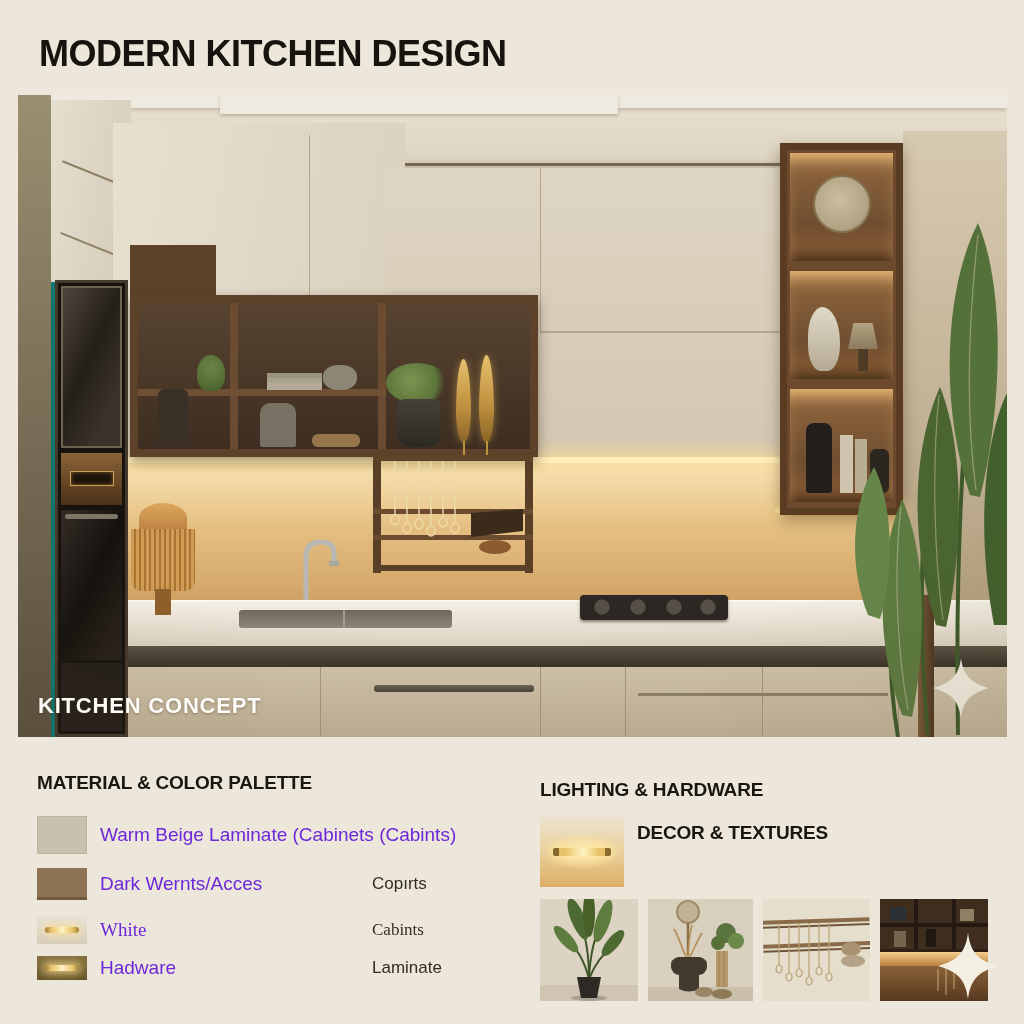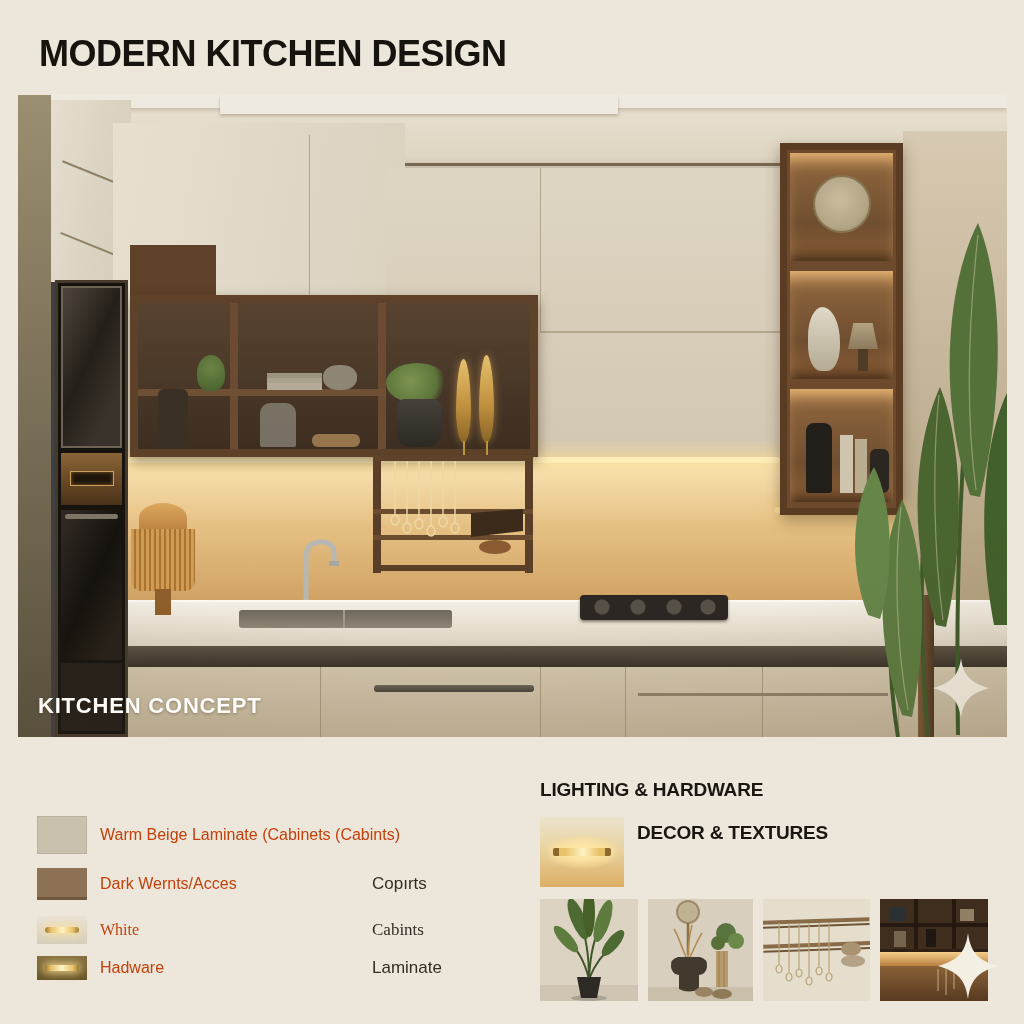--- a/index.html
+++ b/index.html
@@ -7,21 +7,21 @@
   body { font-family:"Liberation Sans", sans-serif; background:#ece7da; position:relative; overflow:hidden; }
   #stage { position:absolute; inset:0; width:1024px; height:1024px; background:#ece7da; }
   .abs { position:absolute; }
 
   
   .page-title { position:absolute; left:39px; top:33px; font-size:36px; font-weight:800;
     letter-spacing:-0.5px; color:#17130e; }
 
   
   .photo { position:absolute; left:18px; top:95px; width:989px; height:642px; overflow:hidden;
-    background:#404040; }
+    background:#0f766e; }
 
   
   .ceiling { left:0; top:0; width:989px; height:160px;
     background:linear-gradient(180deg,#eae3d4 0%,#d9cfba 55%,#cec2aa 100%); }
   .topband { left:0; top:0; width:989px; height:13px; background:#efeadf;
     box-shadow:0 2px 4px rgba(125,110,82,.35); }
   .topnotch { left:202px; top:0; width:398px; height:19px; background:#efeadf;
     box-shadow:0 2px 3px rgba(125,110,82,.4); }
   .recess-line { left:185px; top:68px; width:577px; height:3px; background:#77694f;
     box-shadow:0 3px 7px rgba(100,85,60,.5); }
@@ -164,21 +164,21 @@
   .swrow { position:absolute; left:37px; display:flex; align-items:center; }
   .r1{top:816px;height:38px;} .r2{top:868px;height:32px;} .r3{top:916px;height:28px;font-family:Liberation Serif, serif;} .r4{top:956px;height:24px;}
   .swatch { width:50px; flex:0 0 50px; height:100%; margin-right:13px; position:relative; }
   .sw-beige { background:#c9c0ae; box-shadow:inset 0 0 0 1px #bdb29d; }
   .sw-walnut { background:#8d7256; border-bottom:3px solid #6e583f; }
   .sw-white { background:linear-gradient(180deg,#e9e3d6,#d6ceba); }
   .sw-brass-dk { background:linear-gradient(180deg,#84703f,#665527); }
   .handle { position:absolute; left:8px; top:50%; margin-top:-3px; width:34px; height:6px; border-radius:3px;
     background:linear-gradient(90deg,#9c7a33 0%,#e8c268 18%,#fff3c4 50%,#e8c268 82%,#9c7a33 100%);
     box-shadow:0 0 8px 2px rgba(255,225,150,.85); }
-  .row-label { font-size:16px; color:#c2410c; white-space:nowrap; }
+  .row-label { font-size:19px; color:#6d28d9; white-space:nowrap; }
   .row-note { position:absolute; left:335px; font-size:17px; color:#332d25; white-space:nowrap; }
 
   .light-tile { position:absolute; left:540px; top:817px; width:84px; height:70px; overflow:hidden;
     background:linear-gradient(180deg,#ece3cd 0%,#e9d3a2 45%,#dcae64 100%); }
   .light-tile::before { content:""; position:absolute; left:10px; top:18px; width:64px; height:34px;
     background:radial-gradient(ellipse at center, rgba(255,240,190,.95) 0%, rgba(255,225,150,.35) 60%, rgba(255,225,150,0) 75%); }
   .sconce { position:absolute; left:13px; top:31px; width:58px; height:8px; border-radius:2px;
     background:linear-gradient(90deg,#8a6a2c 0 6px,#e8c268 6px 12px,#fff3c4 30px,#e8c268 46px 52px,#8a6a2c 52px);
     box-shadow:0 0 10px 3px rgba(255,230,160,.9); }
 
@@ -327,20 +327,21 @@
     </svg>
 
     <svg class="abs sparkle sparkle-photo" viewBox="0 0 60 64">
       <path d="M30 0 C32.5 19 41 26.5 60 32 C41 37.5 32.5 45 30 64 C27.5 45 19 37.5 0 32 C19 26.5 27.5 19 30 0 Z" fill="currentColor"></path>
     </svg>
 
     <div class="abs vignette"></div>
     <div class="hero-caption">KITCHEN CONCEPT</div>
   </div>
 
+  <h2 class="sec-heading h-material">MATERIAL &amp; COLOR PALETTE</h2>
 
   <div class="swrow r1">
     <div class="swatch sw-beige"></div>
     <span class="row-label">Warm Beige Laminate (Cabinets (Cabints)</span>
     <span class="row-note"></span>
   </div>
   <div class="swrow r2">
     <div class="swatch sw-walnut"></div>
     <span class="row-label">Dark Wernts/Acces</span>
     <span class="row-note">Copırts</span>

